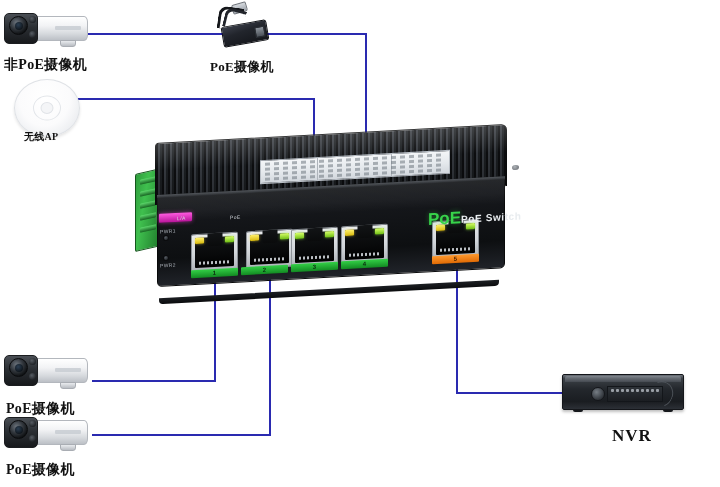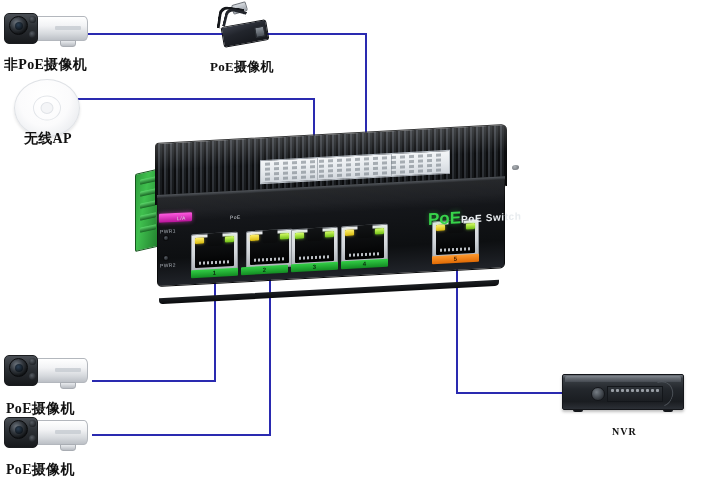--- a/index.html
+++ b/index.html
@@ -331,21 +331,21 @@
     </div>
   </div>
   <div class="lbl" style="left:210px;top:58px;font-size:13px;">PoE摄像机</div>
 
   <div class="ap" style="left:14px;top:79px;">
     <div class="disc">
       <div class="ring"></div>
       <div class="dot"></div>
     </div>
   </div>
-  <div class="lbl" style="left:24px;top:130px;font-size:14px;">无线AP</div>
+  <div class="lbl" style="left:24px;top:130px;font-size:10px;">无线AP</div>
 
   <div class="sw">
 
     <div class="term">
       <div class="screw" style="top:6px;"></div>
       <div class="screw" style="top:18px;"></div>
       <div class="screw" style="top:30px;"></div>
       <div class="screw" style="top:42px;"></div>
       <div class="screw" style="top:54px;"></div>
     </div>
@@ -463,15 +463,15 @@
           <i></i>
           <i></i>
           <i></i>
           <i></i>
       </div>
       <div class="arc"></div>
       <div class="foot" style="left:10px;"></div>
       <div class="foot" style="right:10px;"></div>
     </div>
   </div>
-  <div class="lbl" style="left:612px;top:426px;font-size:10px;letter-spacing:1px;">NVR</div>
+  <div class="lbl" style="left:612px;top:426px;font-size:17px;letter-spacing:1px;">NVR</div>
 
 </div>
 
 </body></html>

